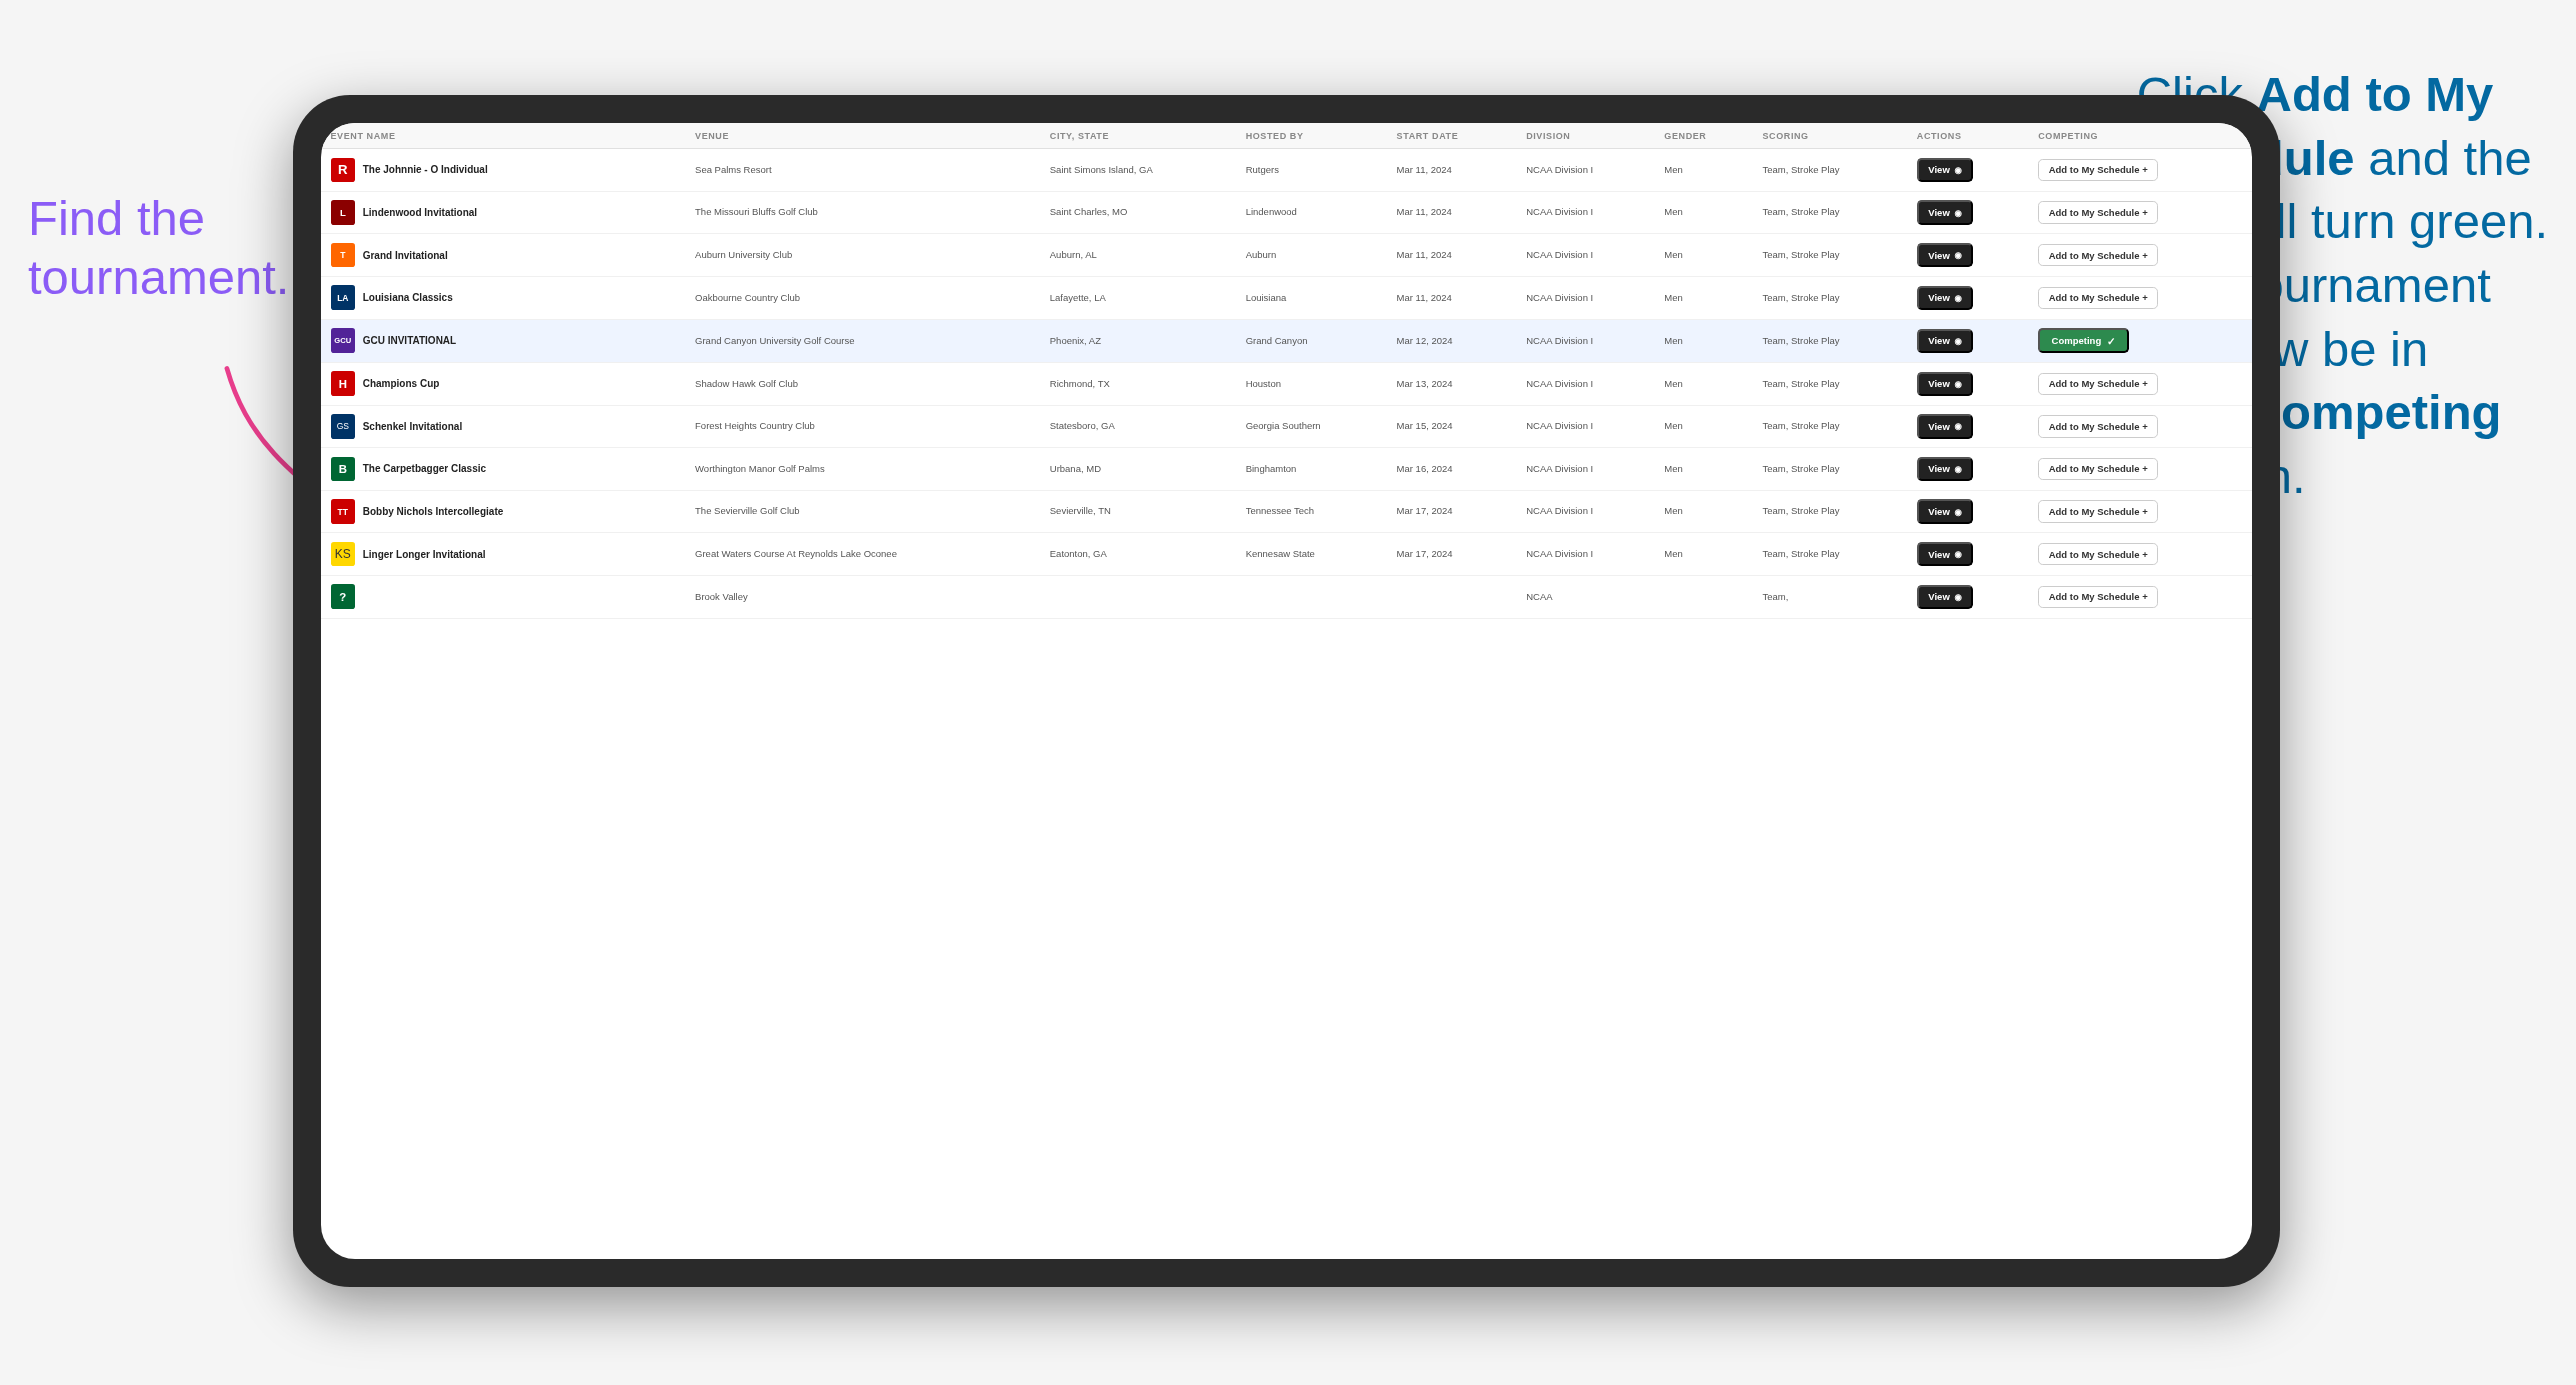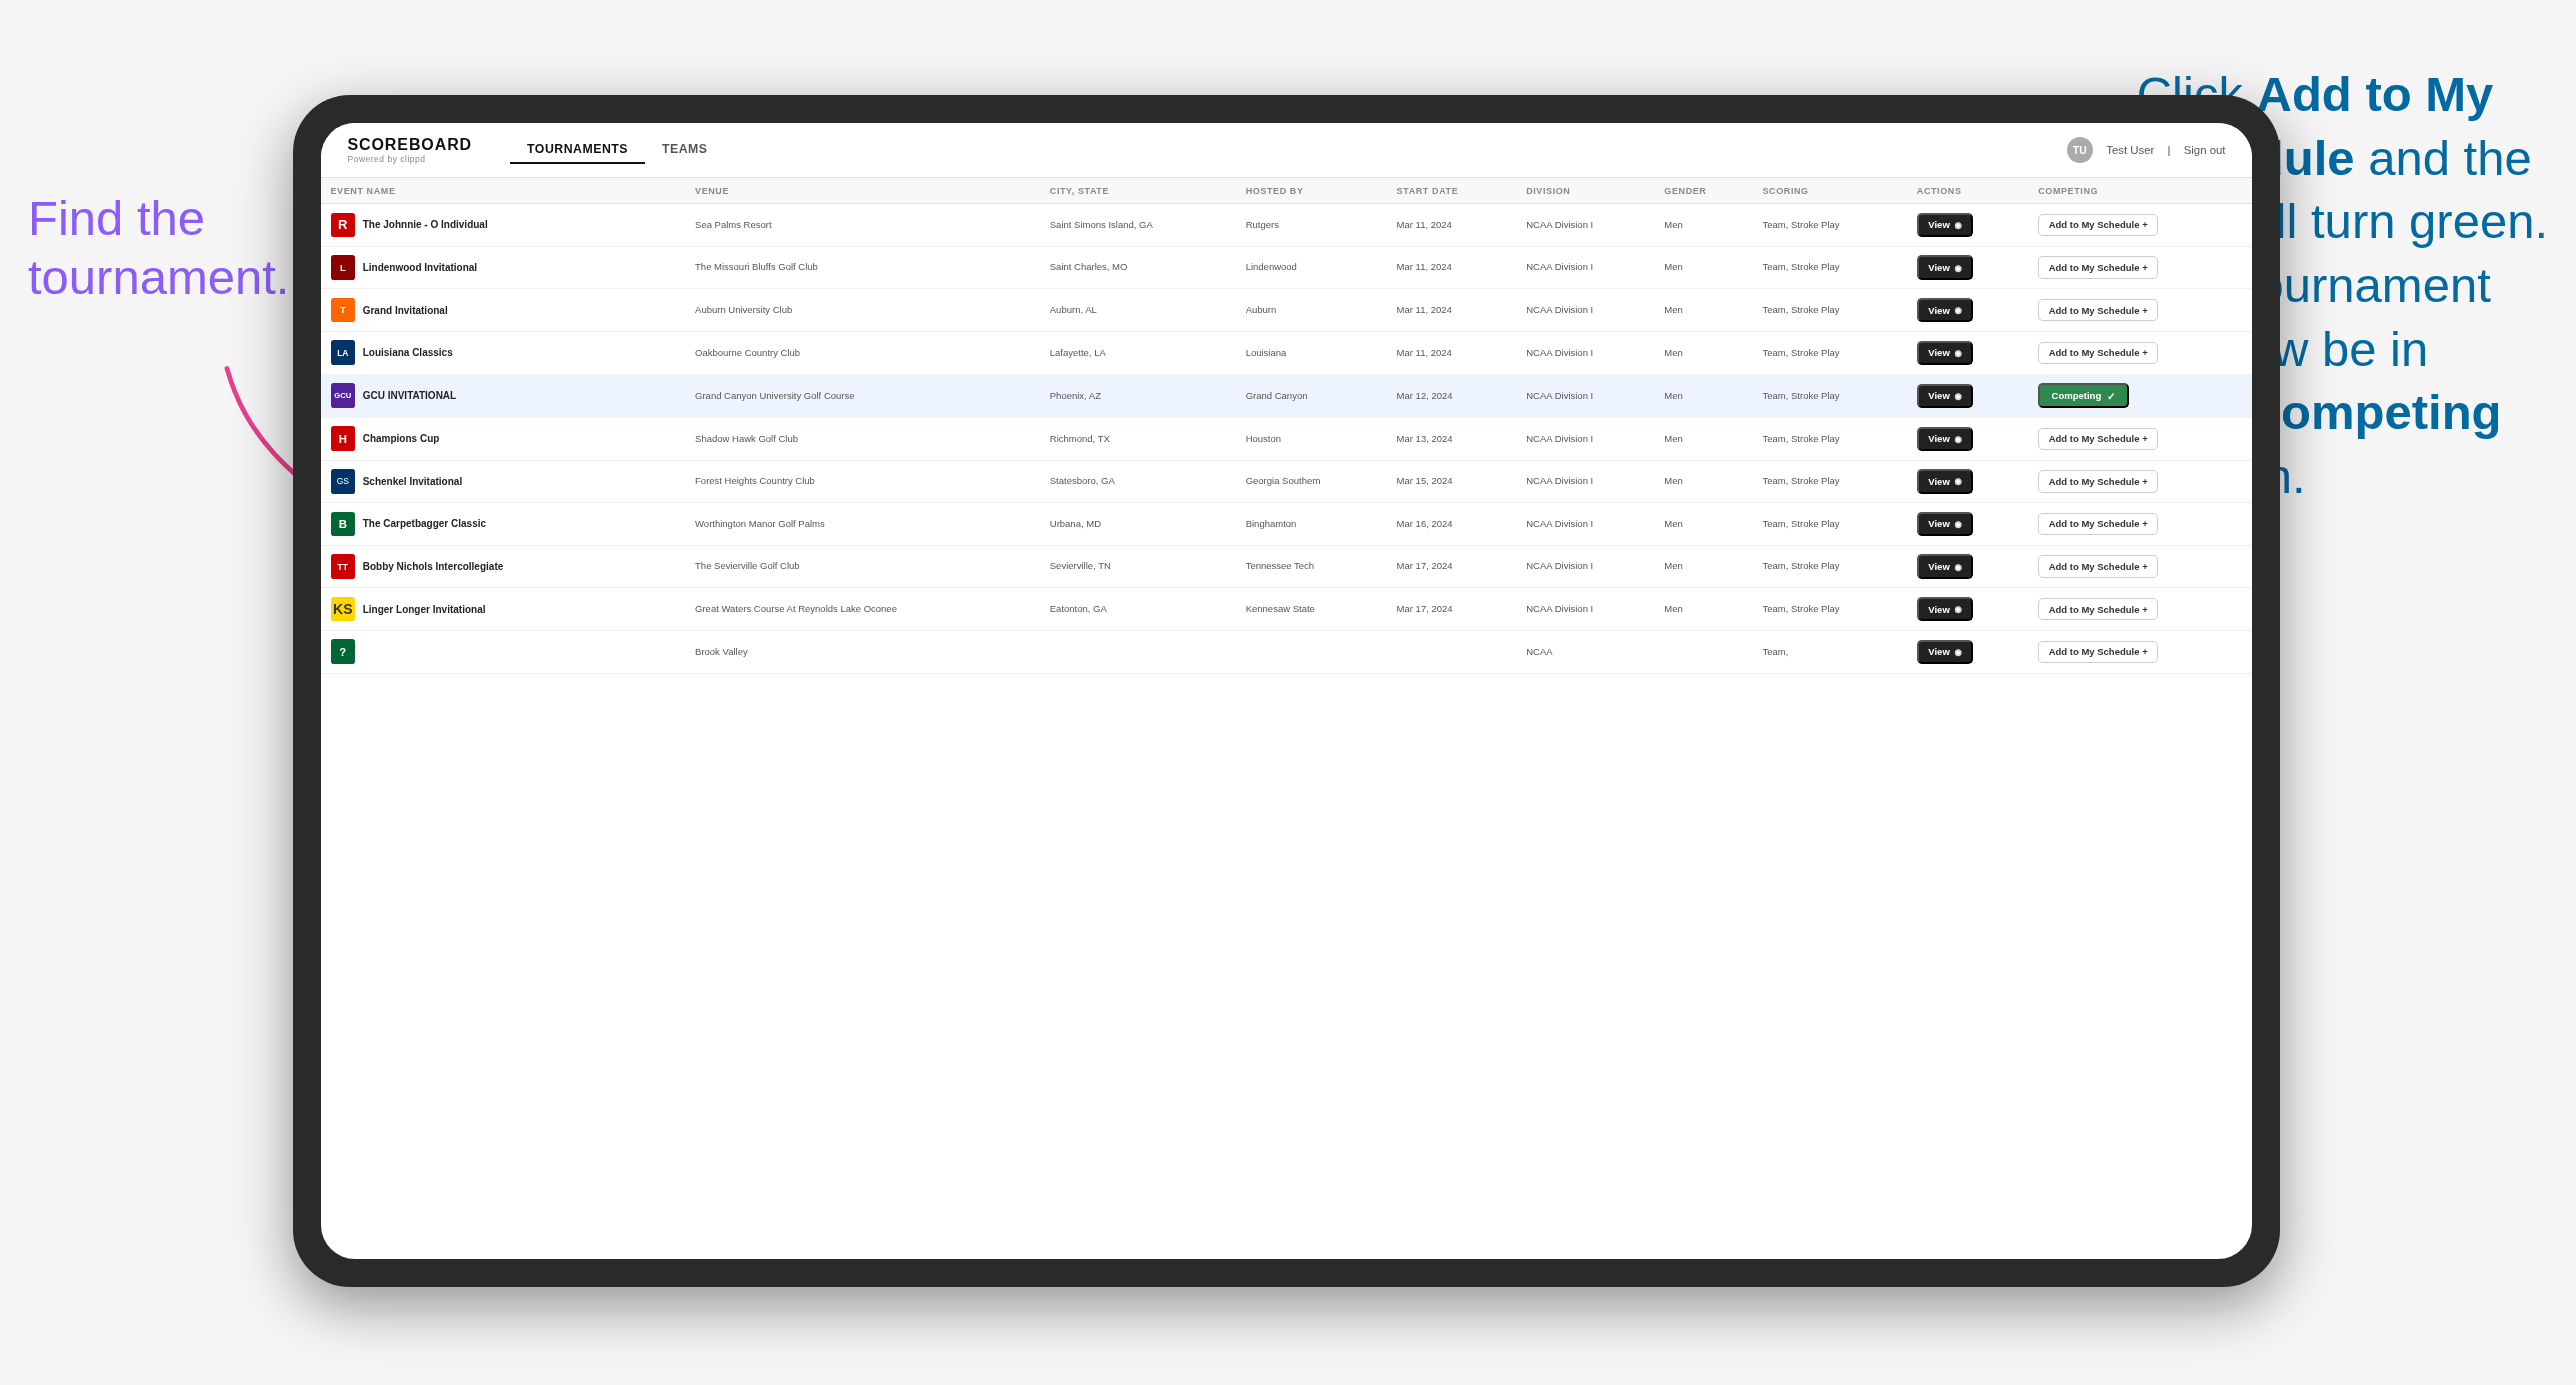--- a/index.html
+++ b/index.html
@@ -289,21 +289,21 @@
     
     .logo-r { background: #cc0000; color: #fff; font-weight: 900; font-size: 13.2px; border-radius: 2.8px; }
     .logo-l { background: #8B0000; color: #fff; font-weight: 900; font-size: 9.5px; border-radius: 2.8px; }
     .logo-tiger { background: #FF6600; color: #fff; font-weight: 900; font-size: 8.5px; border-radius: 2.8px; }
     .logo-la { background: #003366; color: #fff; font-weight: 900; font-size: 8.5px; border-radius: 2.8px; }
     .logo-gcu { background: #522398; color: #fff; font-weight: 900; font-size: 7.6px; border-radius: 2.8px; }
     .logo-h { background: #cc0000; color: #fff; font-weight: 900; font-size: 11.4px; border-radius: 2.8px; }
     .logo-gs { background: #003366; color: #fff; font-weight: 400; font-size: 8.5px; border-radius: 2.8px; }
     .logo-b { background: #006633; color: #fff; font-weight: 900; font-size: 11.4px; border-radius: 2.8px; }
     .logo-tt { background: #cc0000; color: #fff; font-weight: 900; font-size: 8.5px; border-radius: 2.8px; }
-    .logo-ks { background: #FFD700; color: #333; font-weight: 700; font-size: 14px; border-radius: 2.8px; }
+    .logo-ks { background: #FFD700; color: #333; font-weight: 400; font-size: 12px; border-radius: 2.8px; }
   </style>
 </head>
 <body>
 
 <div class="annotation-left">
   <span style="white-space: pre-line;">Find the
 tournament.</span>
 </div>
 
 <div class="annotation-right">
@@ -322,36 +322,20 @@
 </svg>
 
 <svg class="arrow-right" viewBox="0 0 300 200" style="position:absolute; right: 454px; top: 378px; width: 265px; height: 170px;" xmlns="http://www.w3.org/2000/svg">
   <path d="M 260 10 C 220 60, 160 100, 60 150" stroke="#e83e8c" stroke-width="5" fill="none" stroke-linecap="round"></path>
   <polygon points="45,158 75,140 60,150 65,130" fill="#e83e8c"></polygon>
 </svg>
 
 <div class="tablet">
   <div class="tablet-screen">
 
-    <div class="header">
-      <div class="logo-area">
-        <span class="logo-text">SCOREBOARD</span>
-        <span class="logo-sub">Powered by clippd</span>
-      </div>
-      <div class="nav-tabs">
-        <div class="nav-tab active">TOURNAMENTS</div>
-        <div class="nav-tab">TEAMS</div>
-      </div>
-      <div class="header-right">
-        <div class="user-avatar">TU</div>
-        <span>Test User</span>
-        <span>|</span>
-        <span class="signout-link">Sign out</span>
-      </div>
-    </div>
 
     <div class="table-container">
       <table>
         <thead>
           <tr>
             <th>EVENT NAME</th>
             <th>VENUE</th>
             <th>CITY, STATE</th>
             <th>HOSTED BY</th>
             <th>START DATE</th>

